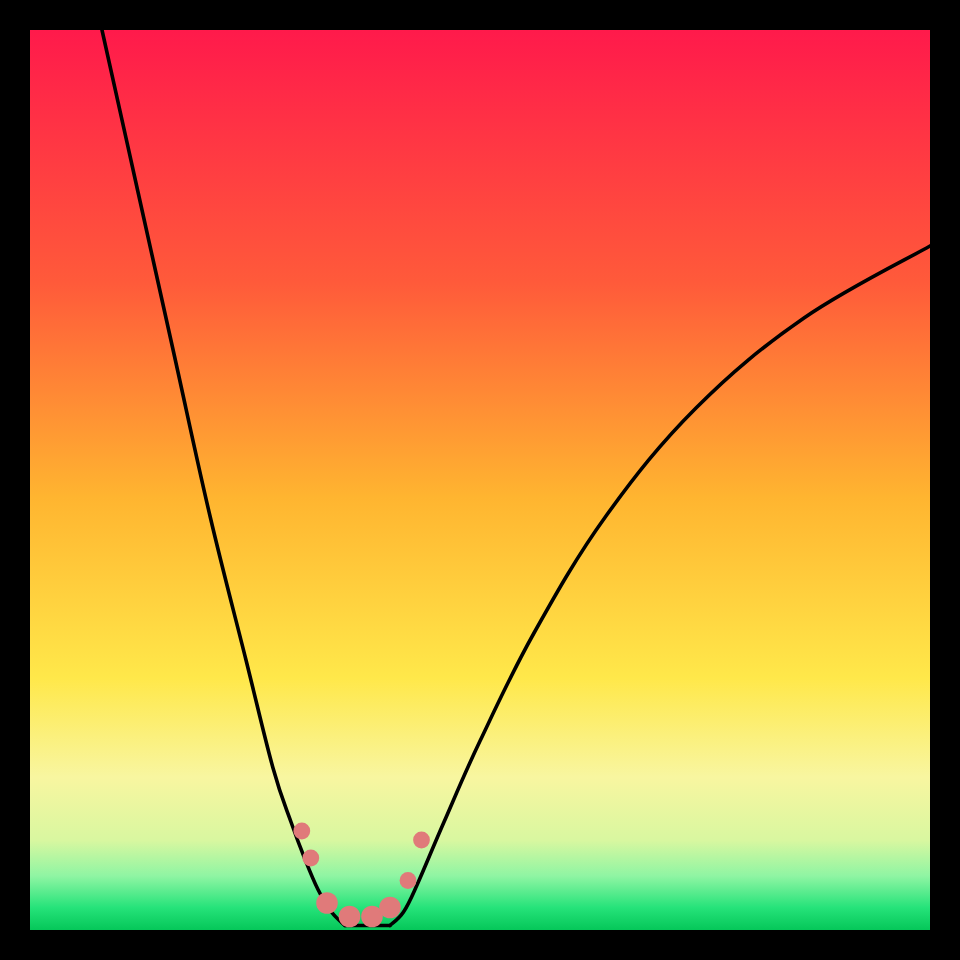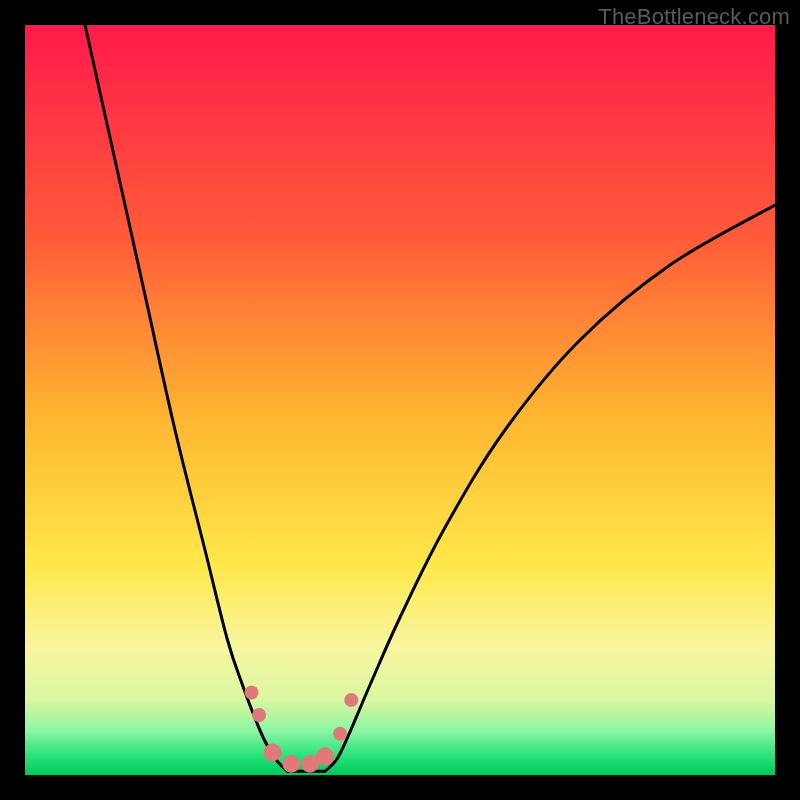--- a/index.html
+++ b/index.html
@@ -81,14 +81,13 @@
           <circle cx="234" cy="690" r="7" fill="#e07a7a"></circle>
           <circle cx="247.5" cy="727.5" r="9" fill="#e07a7a"></circle>
           <circle cx="266.25" cy="738.75" r="9" fill="#e07a7a"></circle>
           <circle cx="285" cy="738.75" r="9" fill="#e07a7a"></circle>
           <circle cx="300" cy="731.25" r="9" fill="#e07a7a"></circle>
           <circle cx="315" cy="708.75" r="7" fill="#e07a7a"></circle>
           <circle cx="326.25" cy="675" r="7" fill="#e07a7a"></circle>
         </g>
     </svg>
   </div>
-  <div class="attribution">TheBottleneck.com</div>
 </div>
 
 </body></html>

